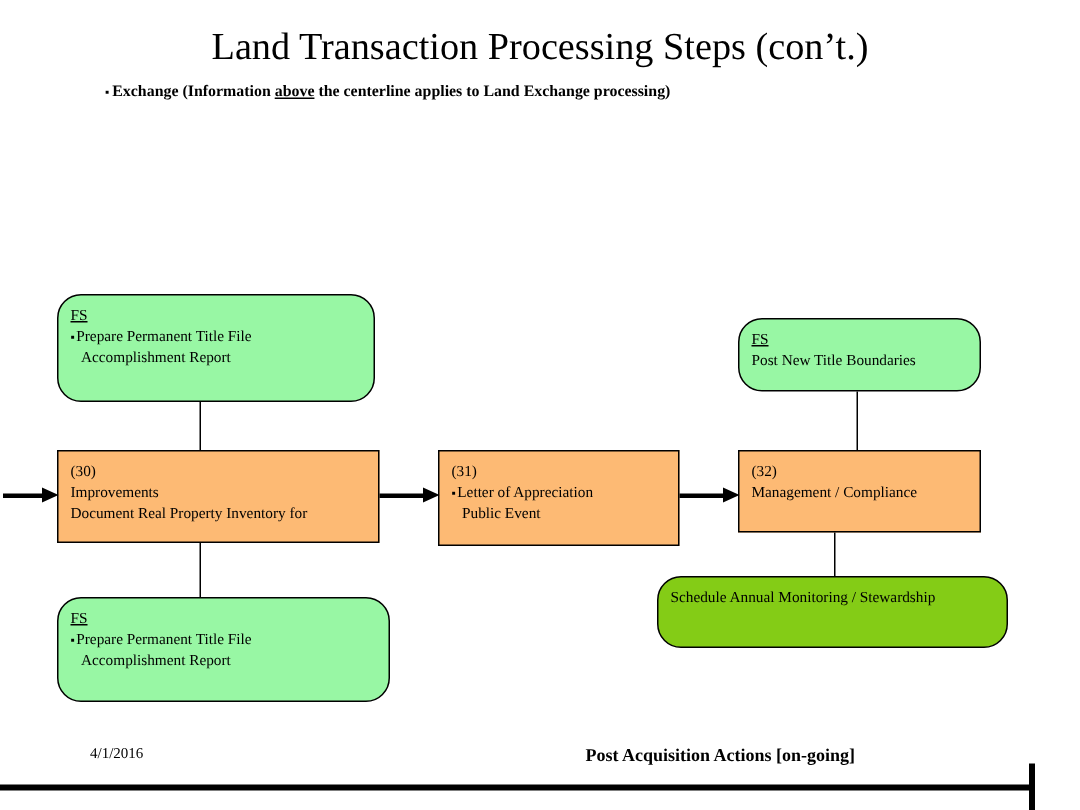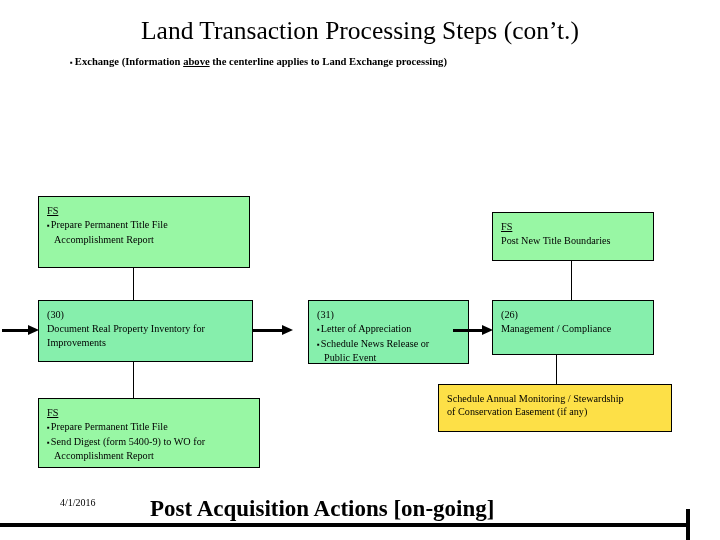--- a/index.html
+++ b/index.html
@@ -62,23 +62,23 @@
 
   
   .box {
     position: absolute;
     border: 1.4px solid #000000;
     box-sizing: border-box;
     font-size: 10.2px;
     line-height: 13.4px;
     padding: 7px 8px 4px 8px;
   }
-  .box.green { background: #98F7A4; }
-  .box.pink  { background: #86efac; }
-  .box.cyan  { background: #fde047; }
+  .box.green { background: #98F7A4; border-radius: 16px; }
+  .box.pink  { background: #fdba74; }
+  .box.cyan  { background: #84cc16; border-radius: 16px; }
 
   .box .hdr {
     text-decoration: underline;
     display: block;
     margin-bottom: 1px;
   }
   .box .code {
     display: block;
     margin-bottom: 1px;
   }
@@ -90,21 +90,21 @@
     font-size: 8px;
     vertical-align: middle;
     margin-right: 1px;
   }
   .box .cont { display: block; padding-left: 7px; white-space: nowrap; }
 
   
   #box-fs-title-10   { left: 38px;  top: 196px; width: 212px; height: 72px; }
   #box-30            { left: 38px;  top: 300px; width: 215px; height: 62px; }
   #box-fs-title-9    { left: 38px;  top: 398px; width: 222px; height: 70px; }
-  #box-31            { left: 308px; top: 300px; width: 161px; height: 64px; }
+  #box-31            { left: 292px; top: 300px; width: 161px; height: 64px; }
   #box-fs-boundaries { left: 492px; top: 212px; width: 162px; height: 49px; }
   #box-32            { left: 492px; top: 300px; width: 162px; height: 55px; }
   #box-monitoring    { left: 438px; top: 384px; width: 234px; height: 48px; }
 
   
   .vline {
     position: absolute;
     width: 1.4px;
     background: #000000;
   }
@@ -147,22 +147,22 @@
     position: absolute;
     left: 60px;
     top: 497px;
     font-size: 10px;
   }
   .footer-title {
     position: absolute;
     left: 150px;
     top: 496px;
     width: 420px;
-    text-align: left;
-    font-size: 23px;
+    text-align: right;
+    font-size: 12px;
     font-weight: bold;
     white-space: nowrap;
   }
   .footer-rule {
     position: absolute;
     left: 0;
     top: 523px;
     width: 690px;
     height: 4px;
     background: #000000;
@@ -190,51 +190,48 @@
   </div>
 
   <div class="box green" id="box-fs-title-10">
     <span class="hdr">FS</span>
     <span class="line"><span class="bl">▪</span><span>Prepare Permanent Title File</span></span>
     <span class="cont">Accomplishment Report</span>
   </div>
 
   <div class="box pink" id="box-30">
     <span class="code">(30)</span>
+    <span class="line">Improvements</span>
     <span class="line">Document Real Property Inventory for</span>
-    <span class="line">Improvements</span>
   </div>
 
   <div class="box green" id="box-fs-title-9">
     <span class="hdr">FS</span>
     <span class="line"><span class="bl">▪</span><span>Prepare Permanent Title File</span></span>
-    <span class="line"><span class="bl">▪</span><span>Send Digest (form 5400-9) to WO for</span></span>
     <span class="cont">Accomplishment Report</span>
   </div>
 
   <div class="box pink" id="box-31">
     <span class="code">(31)</span>
     <span class="line"><span class="bl">▪</span><span>Letter of Appreciation</span></span>
-    <span class="line"><span class="bl">▪</span><span>Schedule News Release or</span></span>
     <span class="cont">Public Event</span>
   </div>
 
   <div class="box green" id="box-fs-boundaries">
     <span class="hdr">FS</span>
     <span class="line">Post New Title Boundaries</span>
   </div>
 
   <div class="box pink" id="box-32">
-    <span class="code">(26)</span>
+    <span class="code">(32)</span>
     <span class="line">Management / Compliance</span>
   </div>
 
   <div class="box cyan" id="box-monitoring">
     <span class="line">Schedule Annual Monitoring / Stewardship</span>
-    <span class="line">of Conservation Easement (if any)</span>
   </div>
 
   <div class="vline" id="vline-a"></div>
   <div class="vline" id="vline-b"></div>
   <div class="vline" id="vline-c"></div>
   <div class="vline" id="vline-d"></div>
 
   <div class="arrow" id="arrow-into-30">
     <div class="shaft"></div>
     <div class="head"></div>

